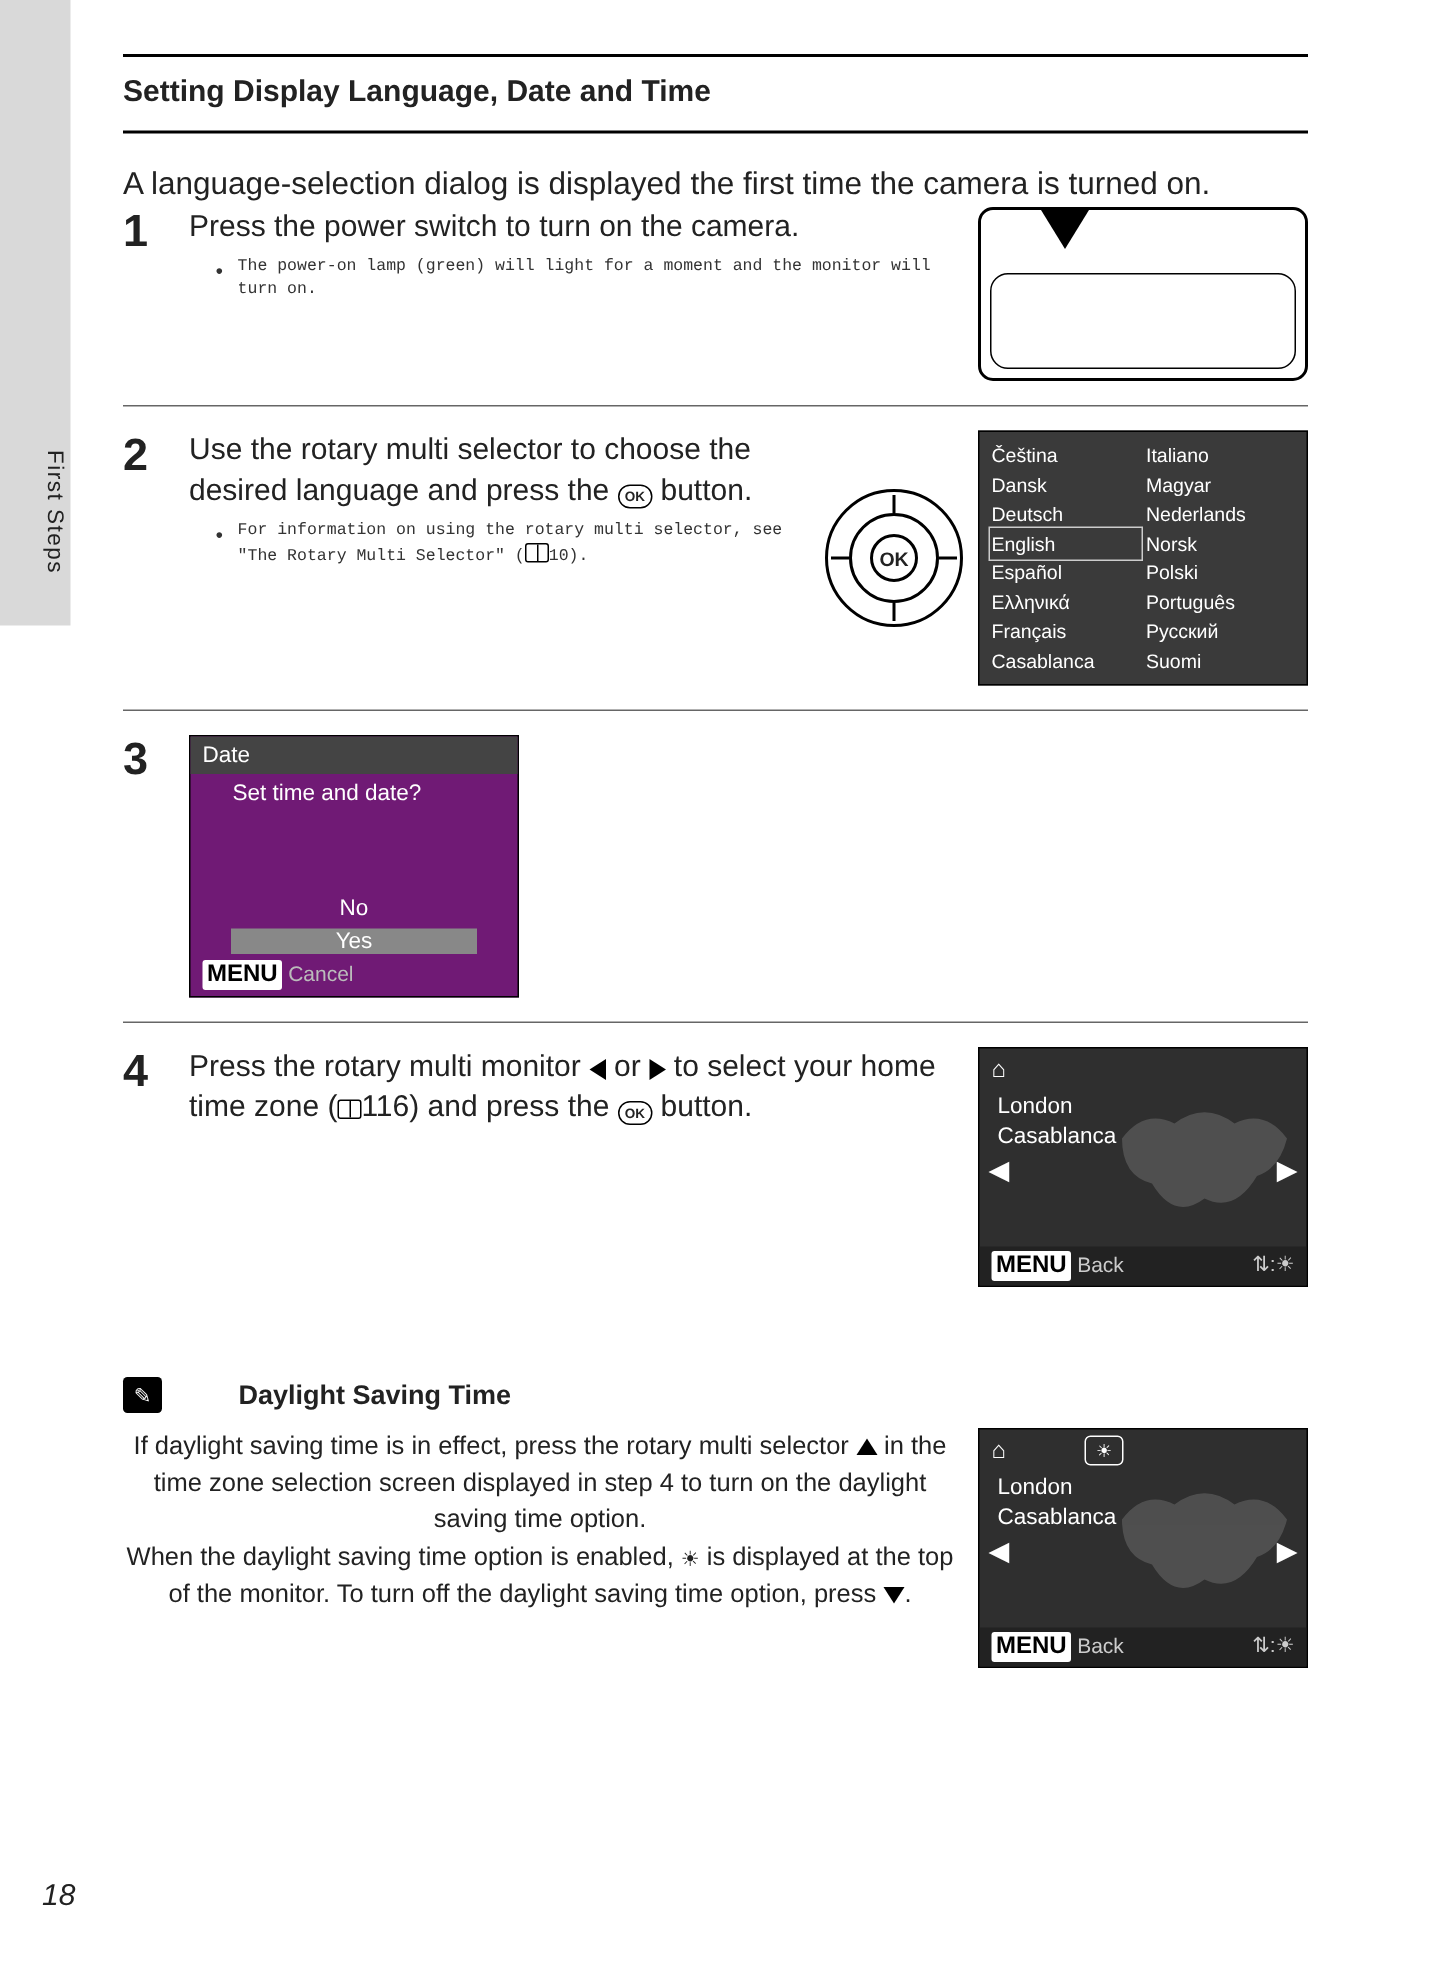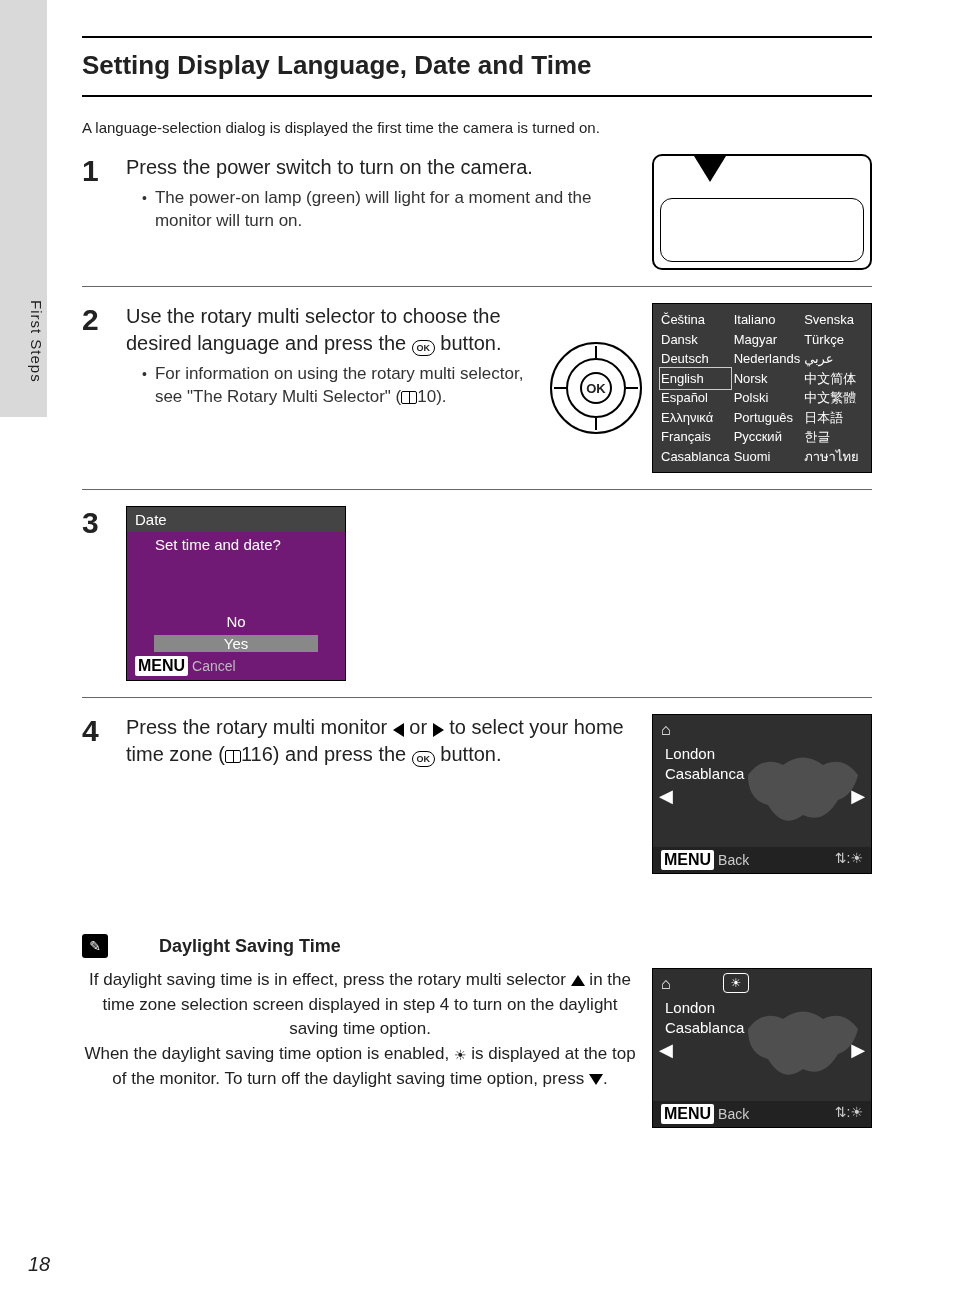--- a/index.html
+++ b/index.html
@@ -37,37 +37,37 @@
     font-size: 20px;
   }
   .content {
     position: absolute;
     left: 82px; top: 36px;
     width: 790px;
   }
   .rule { border-top: 2px solid #000; margin-bottom: 12px; }
   .thin-rule { border-top: 1px solid #666; margin: 16px 0; }
   .title {
-    font-size: 26px;
+    font-size: 20px;
     font-weight: bold;
     margin: 8px 0 14px 0;
   }
   .rule-under { border-top: 2px solid #000; margin-bottom: 22px; }
-  .intro { font-size: 15px; margin-bottom: 18px; }
+  .intro { font-size: 21px; margin-bottom: 3px; }
   .step { display: flex; margin-bottom: 8px; }
   .step-col { flex: 1; padding-right: 12px; }
   .step-num {
     font-size: 30px;
     font-weight: bold;
     width: 44px;
     flex-shrink: 0;
   }
   .step-head { font-size: 20px; line-height: 1.35; margin-bottom: 6px; }
   .step-head b { font-weight: bold; }
-  .bullet { display: flex; font-size: 17px; color: #333; line-height: 1.35; margin-left: 16px; margin-bottom: 4px; }
+  .bullet { display: flex; font-size: 11px; color: #333; line-height: 1.35; margin-left: 16px; margin-bottom: 4px; font-family: Liberation Mono, monospace; }
   .bullet::before { content: "•"; margin-right: 8px; font-size: 14px; line-height: 1.6; }
   .ok-inline {
     display: inline-flex;
     align-items: center;
     justify-content: center;
     width: 23px; height: 16px;
     border: 1.5px solid #000;
     border-radius: 10px;
     font-size: 9px;
     font-weight: bold;
@@ -227,30 +227,20 @@
         <div class="lang-col" id="lcol2">
             <div>Italiano</div>
             <div>Magyar</div>
             <div>Nederlands</div>
             <div>Norsk</div>
             <div>Polski</div>
             <div>Português</div>
             <div>Русский</div>
             <div>Suomi</div>
           </div>
-        <div class="lang-col" id="lcol3">
-            <div>Svenska</div>
-            <div>Türkçe</div>
-            <div>عربي</div>
-            <div>中文简体</div>
-            <div>中文繁體</div>
-            <div>日本語</div>
-            <div>한글</div>
-            <div>ภาษาไทย</div>
-          </div>
       </div>
     </div>
   </div>
 
   <div class="thin-rule"></div>
 
   <div class="step">
     <div class="step-num">3</div>
     <div class="date-panel figure-box">
       <div class="hdr">Date</div>

